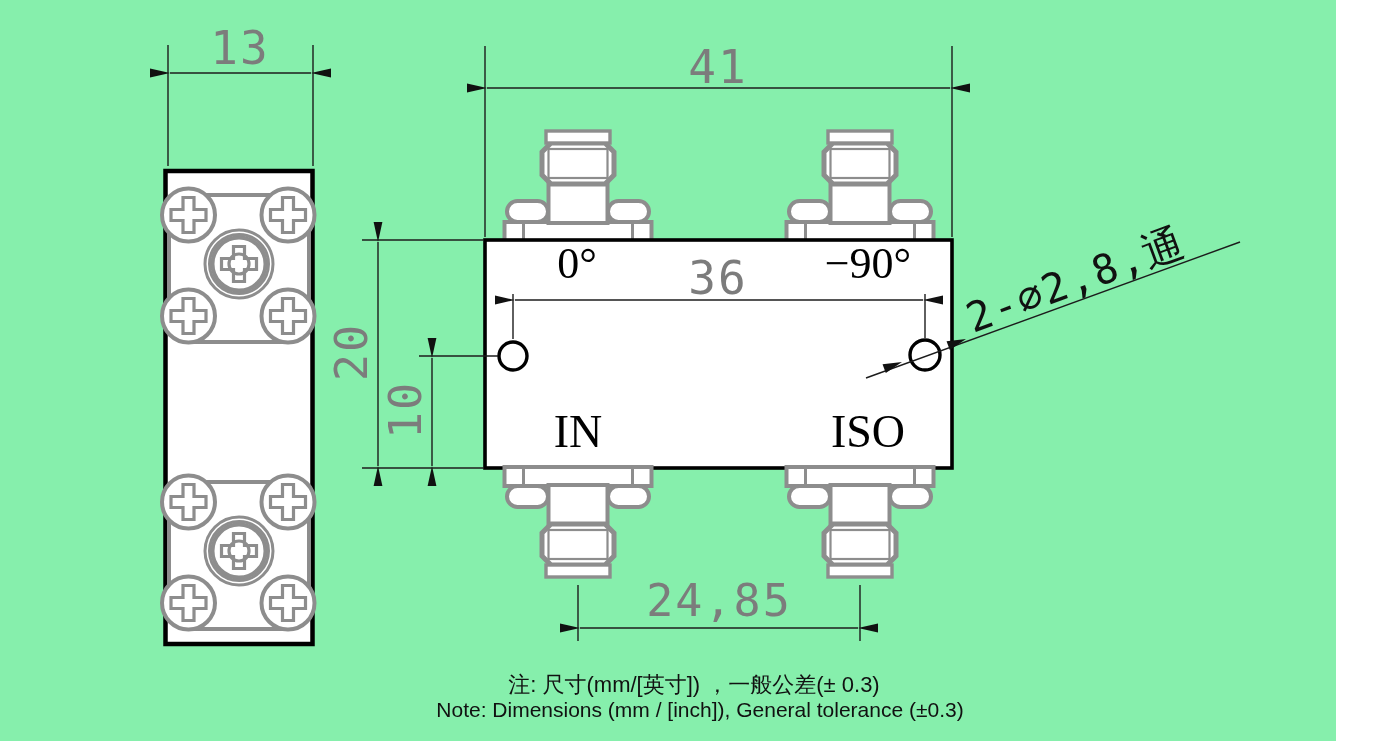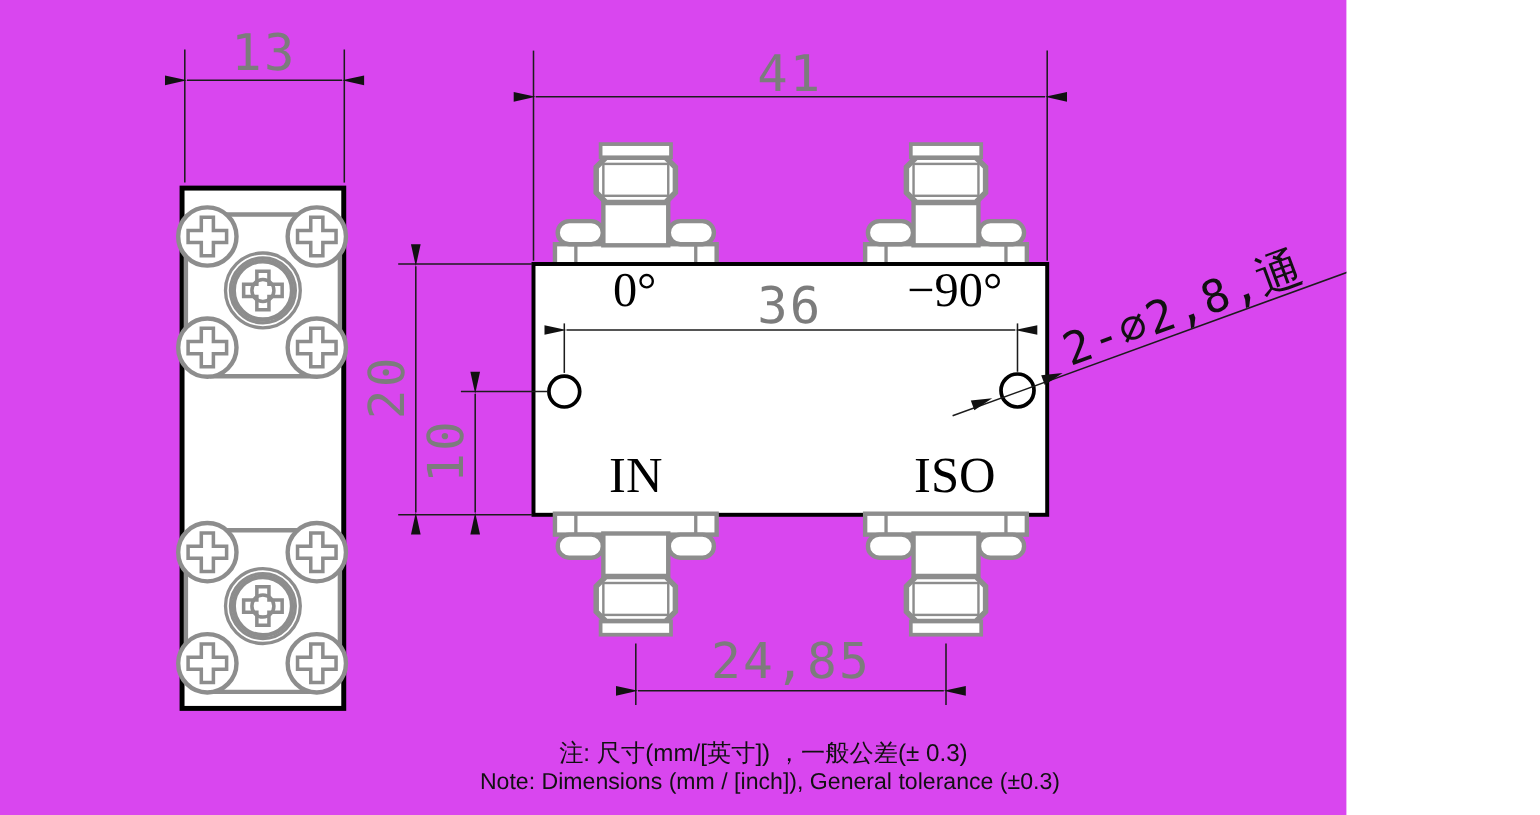--- a/index.html
+++ b/index.html
@@ -1,16 +1,16 @@
 <!DOCTYPE html>
 <html><head>
 <meta charset="utf-8">
 <style>
   html,body{margin:0;padding:0;background:#ffffff;}
-  .stage{position:relative;width:1224px;height:741px;background:#d946ef;overflow:hidden;}
+  .stage{position:relative;width:1336px;height:741px;background:#86efac;overflow:hidden;}
   svg{display:block;}
   
   .body-line{stroke:#000000;fill:#ffffff;}
   .hw{stroke:#8d8d8d;fill:#ffffff;}
   .hw-open{stroke:#8d8d8d;fill:none;}
   .dim{stroke:#1c1c1c;stroke-width:1.4;fill:none;}
   .hole{stroke:#000000;stroke-width:3.4;fill:none;}
   
   .dim-text{font-family:"DejaVu Sans Mono","Liberation Mono",monospace;fill:#7c7c7c;font-size:46px;letter-spacing:2px;}
   .dim-text-sm{font-family:"DejaVu Sans Mono","Liberation Mono",monospace;fill:#7c7c7c;font-size:45px;letter-spacing:2px;}

